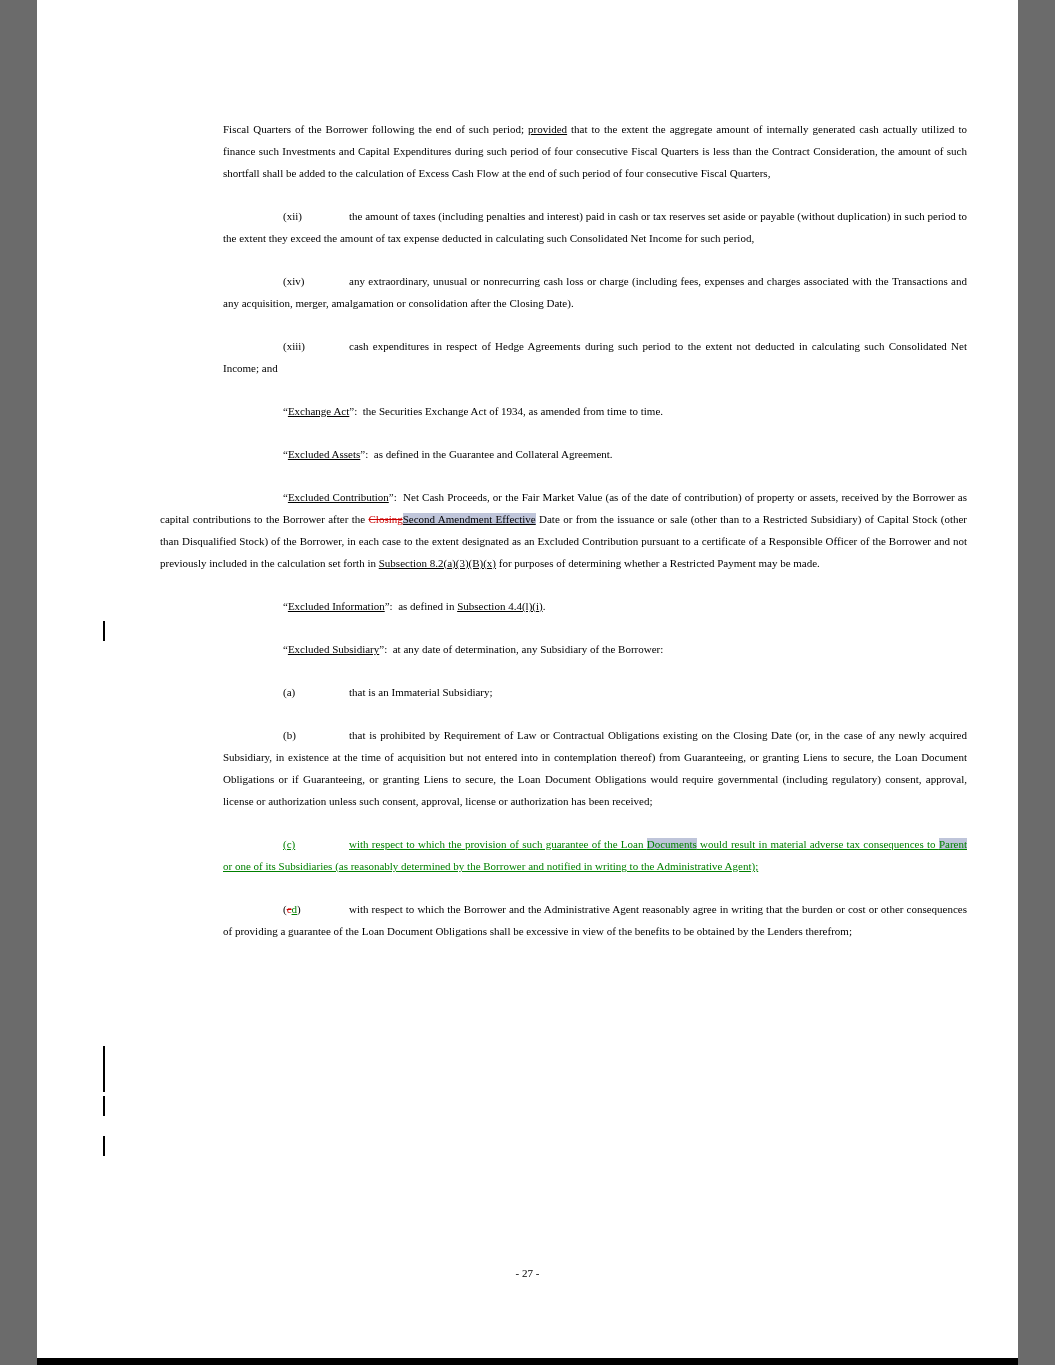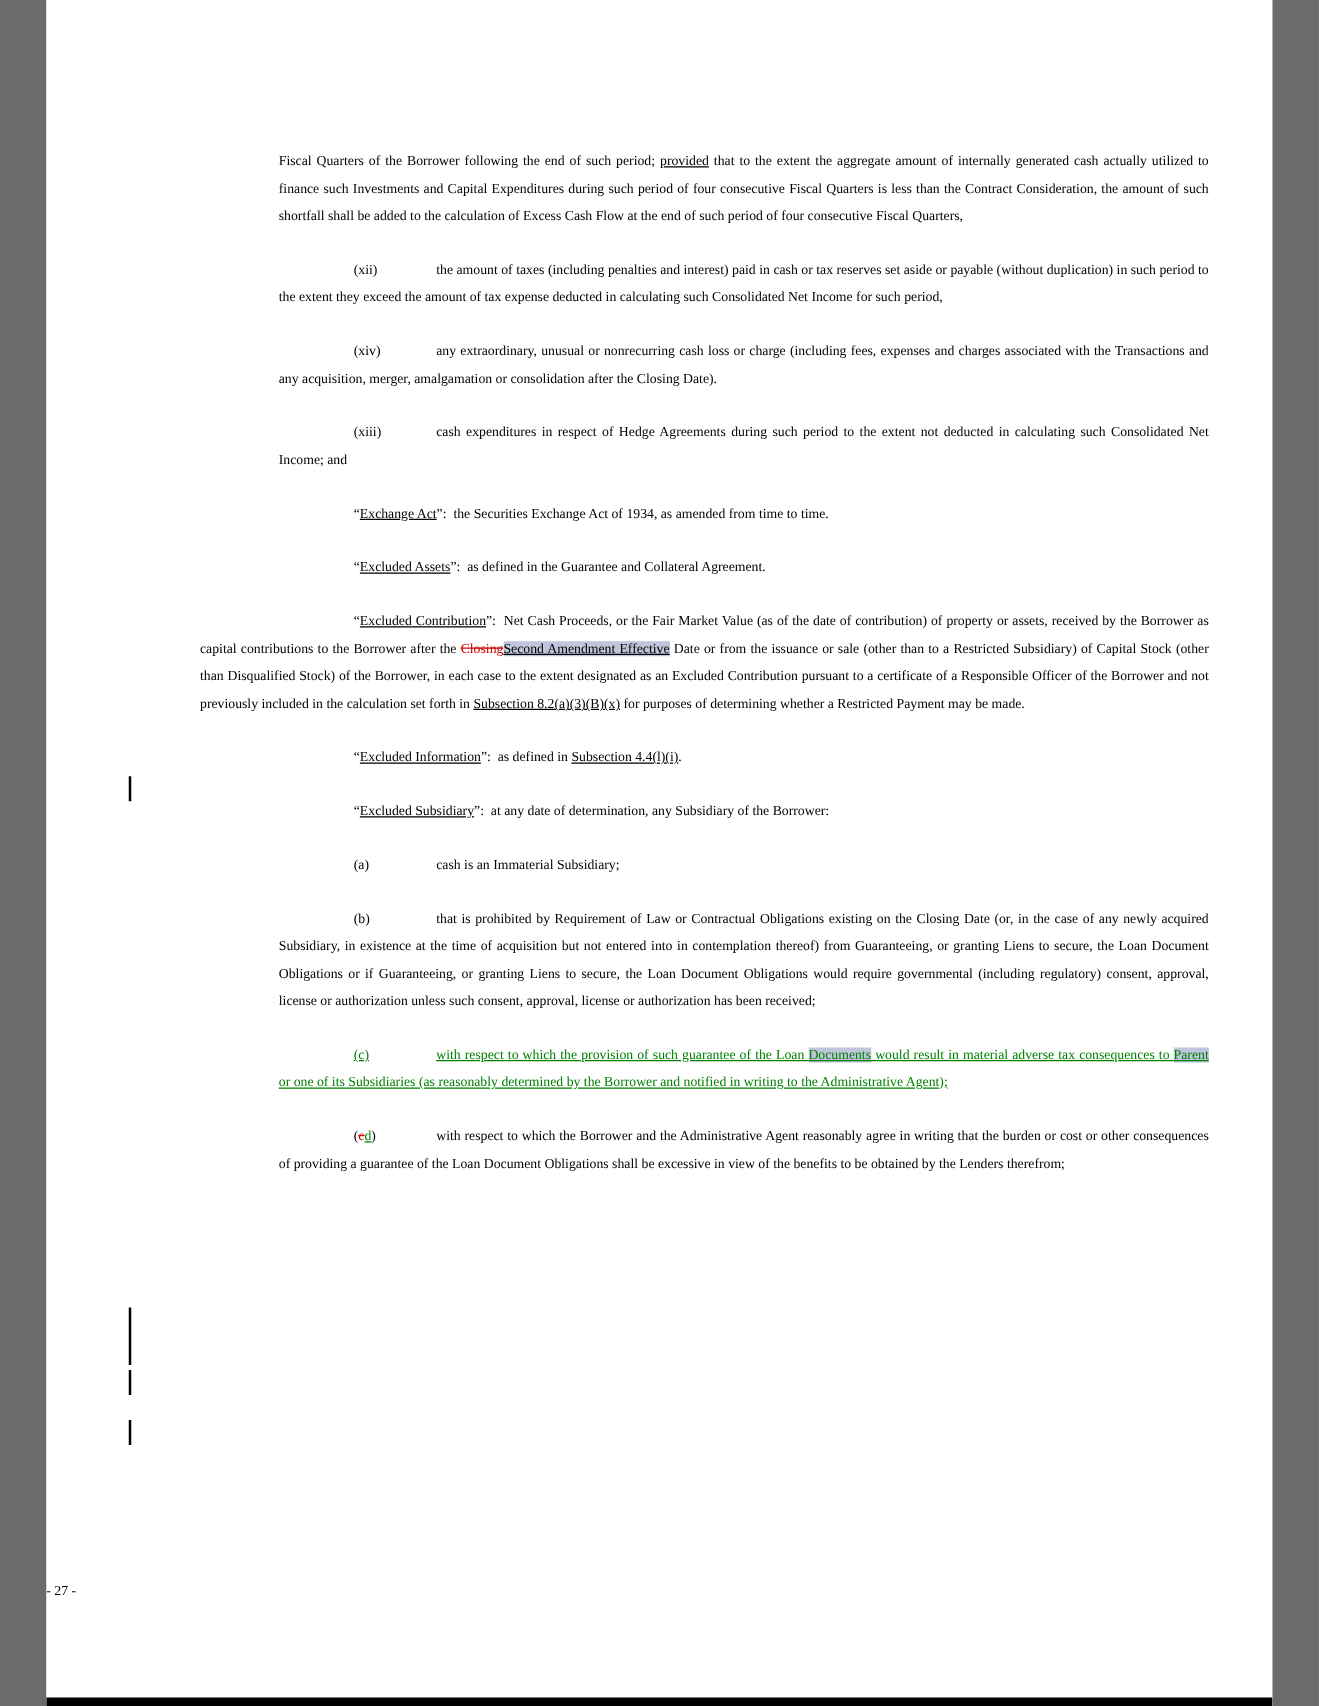--- a/index.html
+++ b/index.html
@@ -41,20 +41,21 @@
     position: absolute;
     left: 66px;
     width: 2px;
     background: #000;
   }
   .footer {
     position: absolute;
     top: 1262px;
     left: 0;
     width: 100%;
+    text-align: center;
   }
   .bottom-edge {
     position: absolute;
     bottom: 0;
     left: 0;
     width: 100%;
     height: 7px;
     background: #000;
   }
 </style>
@@ -71,21 +72,21 @@
   <div class="content">
       <p class="cont"><span class="s-n">Fiscal Quarters of the Borrower following the end of such period; </span><span class="s-u">provided</span><span class="s-n"> that to the extent the aggregate amount of internally generated cash actually utilized to finance such Investments and Capital Expenditures during such period of four consecutive Fiscal Quarters is less than the Contract Consideration, the amount of such shortfall shall be added to the calculation of Excess Cash Flow at the end of such period of four consecutive Fiscal Quarters,</span></p>
       <p class="sub"><span class="s-label"><span class="s-n">(xii)</span></span><span class="s-n">the amount of taxes (including penalties and interest) paid in cash or tax reserves set aside or payable (without duplication) in such period to the extent they exceed the amount of tax expense deducted in calculating such Consolidated Net Income for such period,</span></p>
       <p class="sub"><span class="s-label"><span class="s-n">(xiv)</span></span><span class="s-n">any extraordinary, unusual or nonrecurring cash loss or charge (including fees, expenses and charges associated with the Transactions and any acquisition, merger, amalgamation or consolidation after the Closing Date).</span></p>
       <p class="sub"><span class="s-label"><span class="s-n">(xiii)</span></span><span class="s-n">cash expenditures in respect of Hedge Agreements during such period to the extent not deducted in calculating such Consolidated Net Income; and</span></p>
       <p class="def"><span class="s-n">“</span><span class="s-u">Exchange Act</span><span class="s-n">”:&nbsp; the Securities Exchange Act of 1934, as amended from time to time.</span></p>
       <p class="def"><span class="s-n">“</span><span class="s-u">Excluded Assets</span><span class="s-n">”:&nbsp; as defined in the Guarantee and Collateral Agreement.</span></p>
       <p class="def"><span class="s-n">“</span><span class="s-u">Excluded Contribution</span><span class="s-n">”:&nbsp; Net Cash Proceeds, or the Fair Market Value (as of the date of contribution) of property or assets, received by the Borrower as capital contributions to the Borrower after the </span><span class="s-del">Closing</span><span class="s-hl-u">Second Amendment Effective</span><span class="s-n"> Date or from the issuance or sale (other than to a Restricted Subsidiary) of Capital Stock (other than Disqualified Stock) of the Borrower, in each case to the extent designated as an Excluded Contribution pursuant to a certificate of a Responsible Officer of the Borrower and not previously included in the calculation set forth in </span><span class="s-u">Subsection 8.2(a)(3)(B)(x)</span><span class="s-n"> for purposes of determining whether a Restricted Payment may be made.</span></p>
       <p class="def"><span class="s-n">“</span><span class="s-u">Excluded Information</span><span class="s-n">”:&nbsp; as defined in </span><span class="s-u">Subsection 4.4(l)(i)</span><span class="s-n">.</span></p>
       <p class="def"><span class="s-n">“</span><span class="s-u">Excluded Subsidiary</span><span class="s-n">”:&nbsp; at any date of determination, any Subsidiary of the Borrower:</span></p>
-      <p class="sub"><span class="s-label"><span class="s-n">(a)</span></span><span class="s-n">cash is an Immaterial Subsidiary;</span></p>
+      <p class="sub"><span class="s-label"><span class="s-n">(a)</span></span><span class="s-n">that is an Immaterial Subsidiary;</span></p>
       <p class="sub"><span class="s-label"><span class="s-n">(b)</span></span><span class="s-n">that is prohibited by Requirement of Law or Contractual Obligations existing on the Closing Date (or, in the case of any newly acquired Subsidiary, in existence at the time of acquisition but not entered into in contemplation thereof) from Guaranteeing, or granting Liens to secure, the Loan Document Obligations or if Guaranteeing, or granting Liens to secure, the Loan Document Obligations would require governmental (including regulatory) consent, approval, license or authorization unless such consent, approval, license or authorization has been received;</span></p>
       <p class="sub"><span class="s-label"><span class="s-ins">(c)</span></span><span class="s-ins">with respect to which the provision of such guarantee of the Loan </span><span class="s-ins-hl">Documents</span><span class="s-ins"> would result in material adverse tax consequences to </span><span class="s-ins-hl">Parent</span><span class="s-ins"> or one of its Subsidiaries (as reasonably determined by the Borrower and notified in writing to the Administrative Agent);</span></p>
       <p class="sub"><span class="s-label"><span class="s-n">(</span><span class="s-del">c</span><span class="s-ins">d</span><span class="s-n">)</span></span><span class="s-n">with respect to which the Borrower and the Administrative Agent reasonably agree in writing that the burden or cost or other consequences of providing a guarantee of the Loan Document Obligations shall be excessive in view of the benefits to be obtained by the Lenders therefrom;</span></p>
     </div>
 
   <div class="footer">- 27 -</div>
 
   <div class="bottom-edge"></div>
 </div>
 

